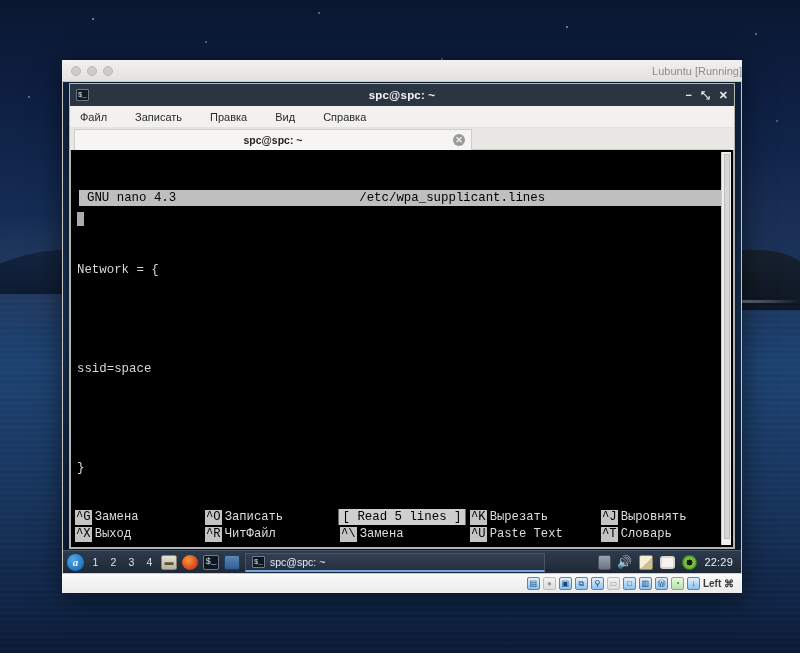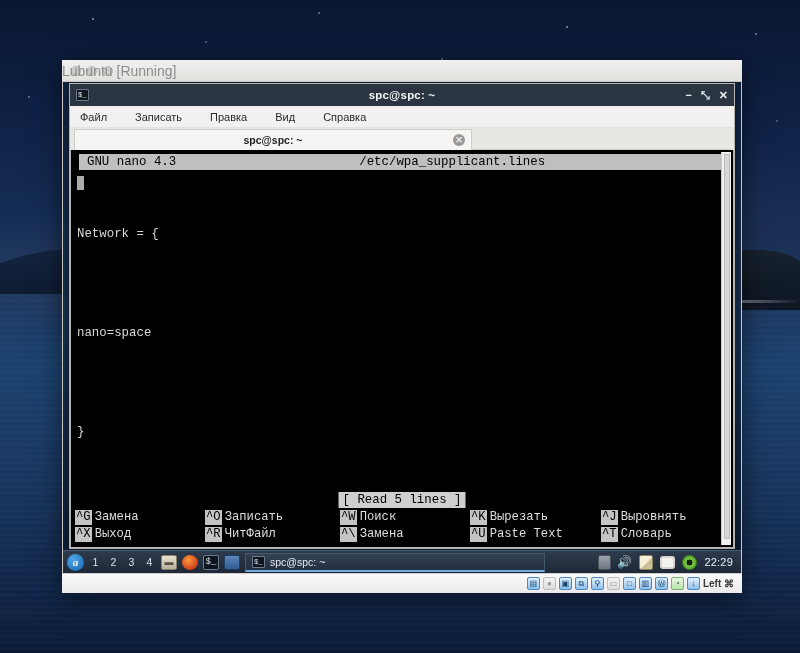--- a/index.html
+++ b/index.html
@@ -74,22 +74,22 @@
   }
   #vbox-titlebar {
     height: 22px; flex: 0 0 22px;
     background: linear-gradient(to bottom,#f2f1f0,#e3e1de);
     border-bottom: 1px solid #c9c6c2;
     display: flex; align-items: center; position: relative;
   }
   .tl-dots { display:flex; gap:6px; padding-left:9px; }
   .tl { width:10px; height:10px; border-radius:50%; background:#cfcdcb; border:1px solid #b9b7b5; }
   #vbox-title {
-    position:absolute; left:0; right:16px; text-align:left;
-    font-size: 14px; color:#8d8d8d;
+    position:absolute; left:0; right:0; text-align:right;
+    font-size: 11px; color:#8d8d8d;
   }
   #vbox-body {
     flex:1; background:#000; position:relative; display:flex; flex-direction:column;
     border-left:1px solid #c9c6c2; border-right:1px solid #c9c6c2;
   }
   #vbox-statusbar {
     height: 20px; flex:0 0 20px;
     background: linear-gradient(to bottom,#fbfbfb,#eceaea);
     border-top:1px solid #cfcdcb;
     display:flex; align-items:center; justify-content:flex-end;
@@ -173,21 +173,21 @@
     padding:2px 0 0 0; display:flex; flex-direction:column;
     border:1px solid #b6b4b1; border-top:none;
     overflow:hidden;
   }
   #nano-header {
     background:#bfbfbf; color:#000; height:16px; line-height:16px;
     display:flex; margin:2px 10px 0 8px; white-space:pre;
   }
   #nano-hdr-version { padding-left:8px; }
   #nano-hdr-file { position:absolute; left:50%; transform:translateX(-23%); }
-  #nano-header-wrap { position:relative; }
+  #nano-header-wrap { position:relative;margin-top:36px; }
 
   #nano-body {
     flex:1; color:#d8d8d8; padding:6px 0 0 6px; white-space:pre;
     position:relative;
   }
   .nano-line { height:16.5px; }
   #nano-cursor {
     position:absolute; left:6px; top:6px; width:7px; height:14px;
     background:#c9c9c9; opacity:.85;
   }
@@ -341,21 +341,21 @@
               <div id="nano-header">
                 <span id="nano-hdr-version">GNU nano 4.3</span>
                 <span id="nano-hdr-file">/etc/wpa_supplicant.lines</span>
               </div>
             </div>
 
             <div id="nano-body">
               <div id="nano-cursor"></div>
               <div class="nano-line">Network = {</div>
               <div class="nano-line"></div>
-              <div class="nano-line">nano=space</div>
+              <div class="nano-line">ssid=space</div>
               <div class="nano-line"></div>
               <div class="nano-line">}</div>
             </div>
 
             <div id="nano-status-wrap">
               <div id="nano-status">[ Read 5 lines ]</div>
             </div>
 
             <div id="nano-shortcuts">
               <div class="sc-row">

